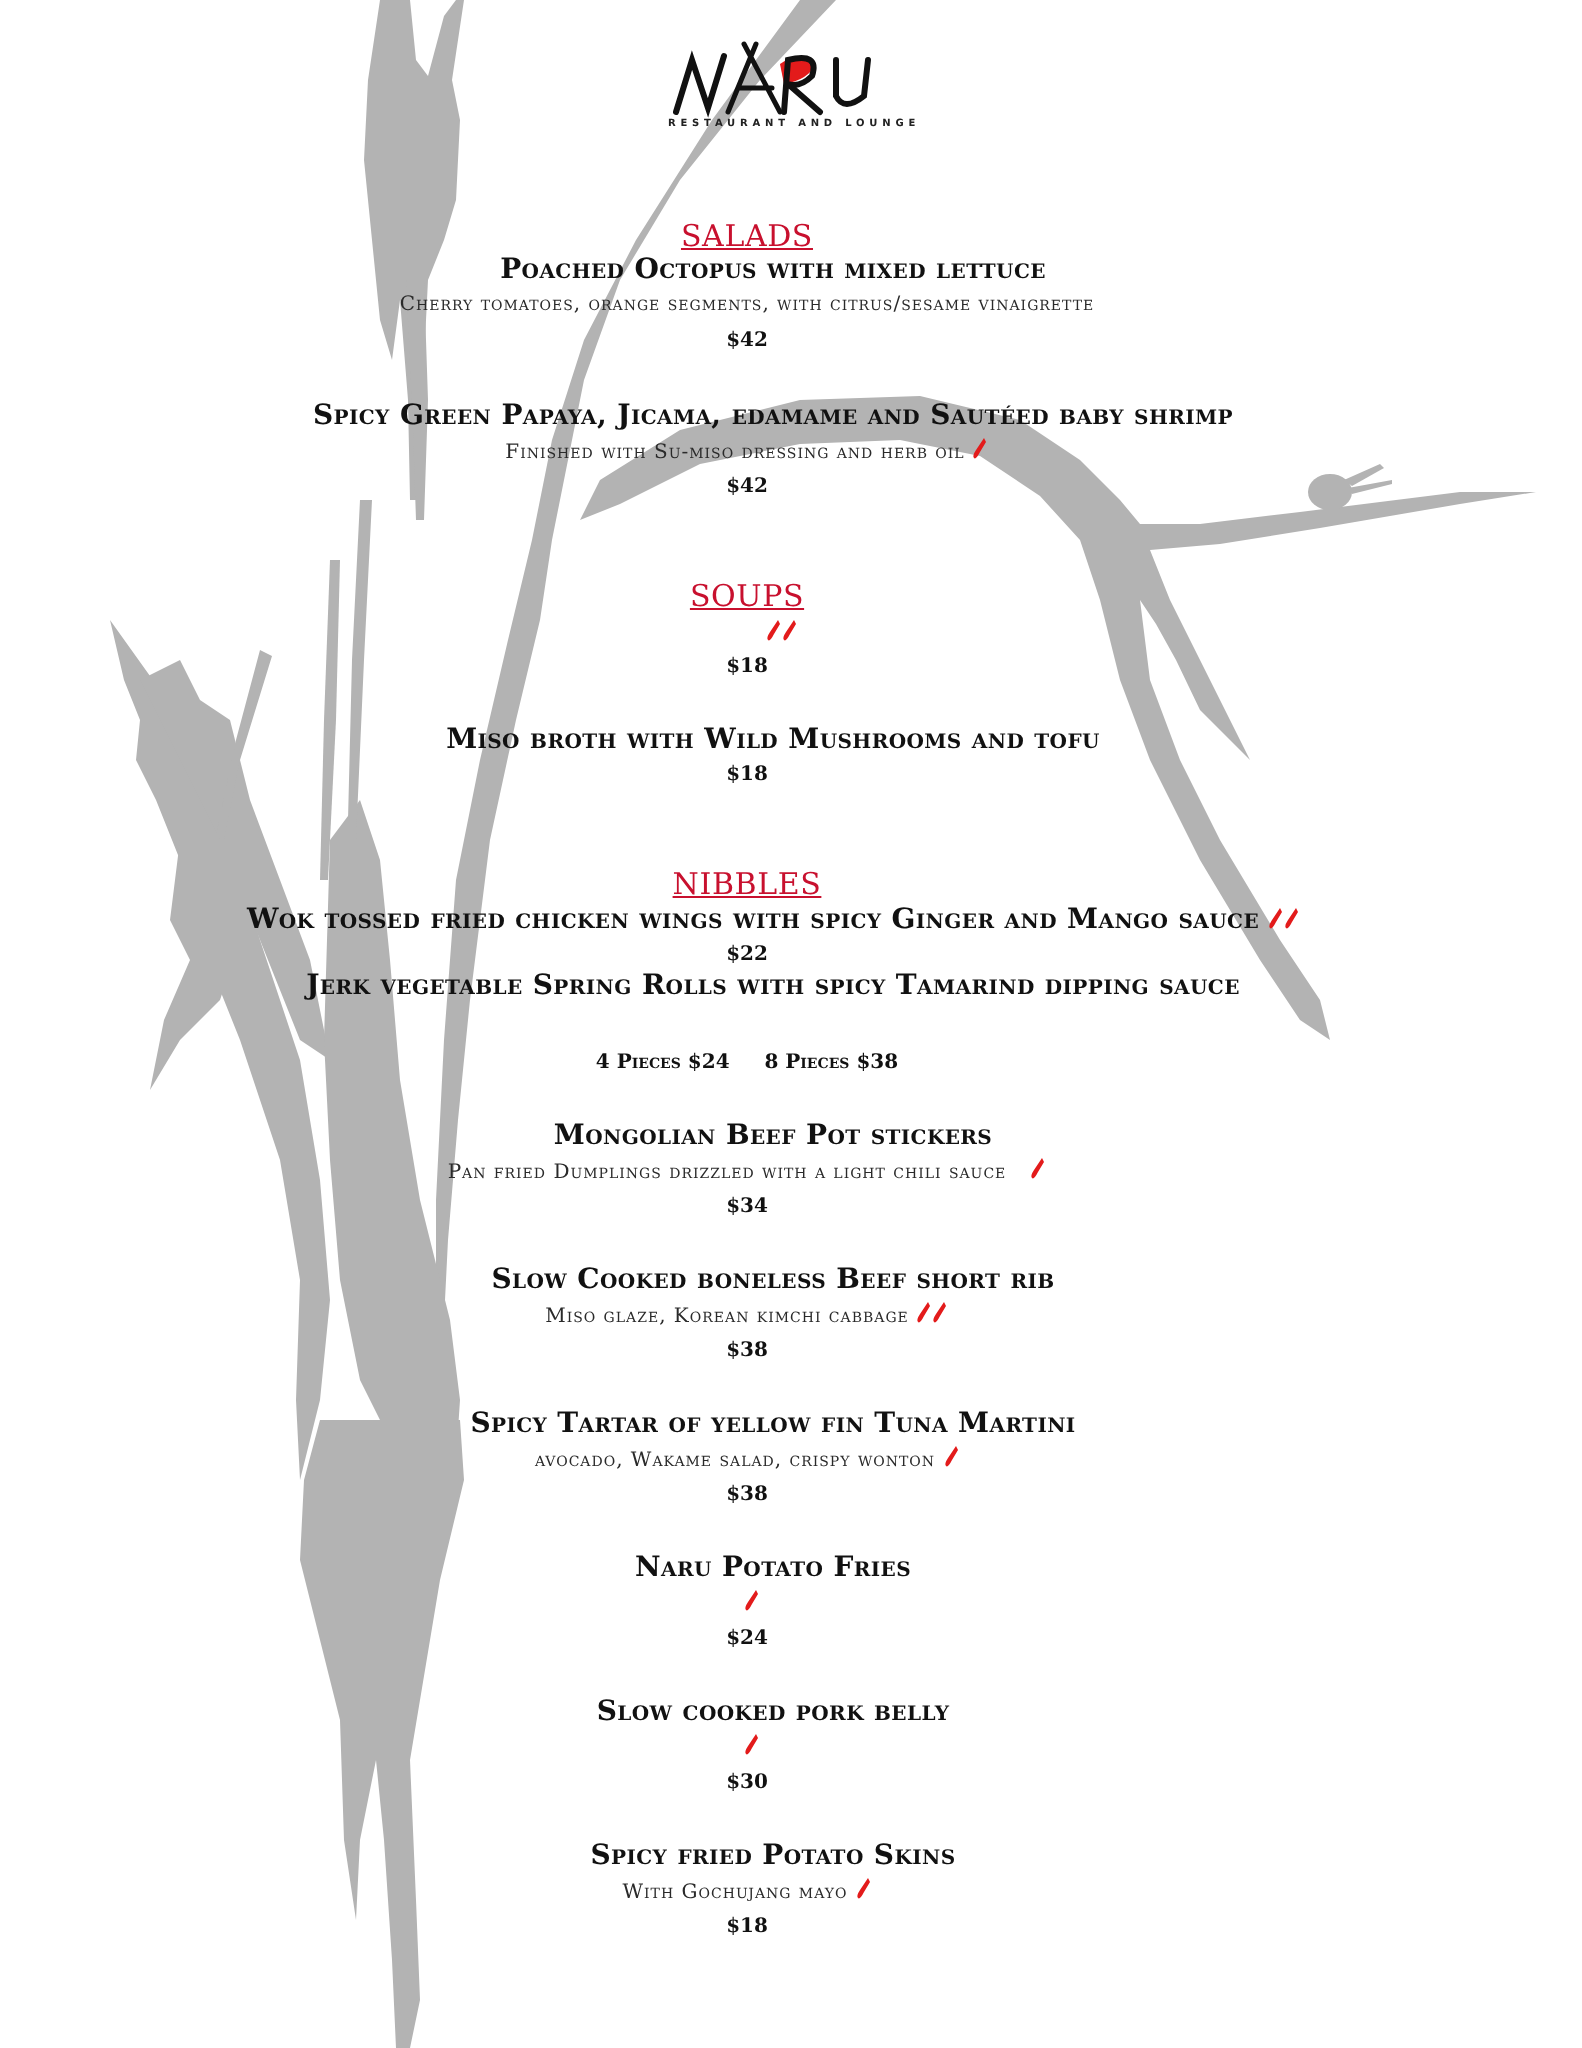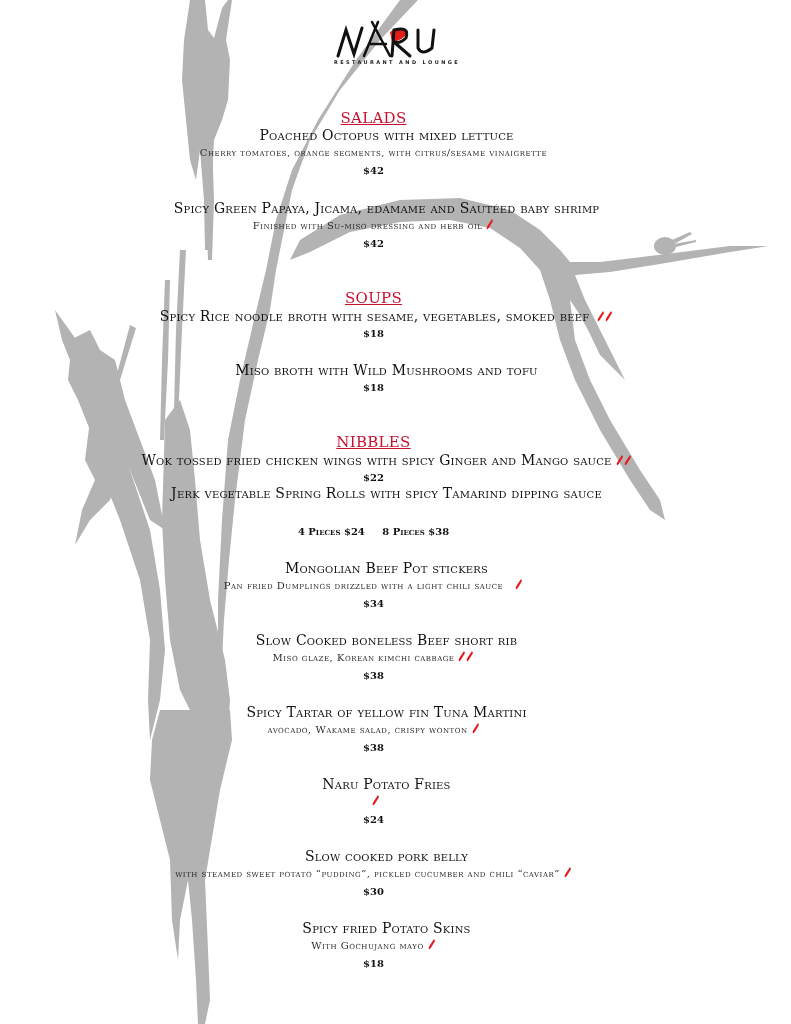--- a/index.html
+++ b/index.html
@@ -3,21 +3,21 @@
 <meta charset="utf-8">
 <style>
   html, body { margin: 0; padding: 0; background: #ffffff; }
   body { width: 791px; height: 1024px; position: relative; overflow: hidden; font-family: "DejaVu Serif", "Liberation Serif", serif; }
   .bg { position: absolute; left: 0; top: 0; width: 791px; height: 1024px; z-index: 0; }
   .logo { position: absolute; left: 330px; top: 18px; width: 130px; height: 58px; z-index: 2; }
   .logo-sub { position: absolute; left: 333px; top: 59px; width: 128px; text-align: center; font-family: "DejaVu Sans", sans-serif; font-size: 5px; letter-spacing: 2.4px; font-weight: bold; color: #222; z-index: 2; }
   .menu { position: absolute; left: 0; top: 0; width: 791px; z-index: 3; }
   .line { position: absolute; left: 0; width: 701px; text-align: center; white-space: nowrap; font-variant: small-caps; color: #111; line-height: 18px; height: 18px; margin-left: 23px; }
   .heading { color: #c8102e; text-decoration: underline; font-size: 15px; font-variant: normal; font-weight: normal; letter-spacing: 0.3px; }
-  .name { font-weight: normal; font-size: 14px; letter-spacing: 0.2px; padding-left: 13px; }
+  .name { font-weight: bold; font-size: 14px; letter-spacing: 0.2px; padding-left: 13px; }
   .desc { font-size: 10px; color: #2a2a2a; letter-spacing: 0.5px; }
   .price { font-size: 10px; font-weight: bold; font-variant: normal; }
   .pepper { display: inline-block; color: #e31b1b; font-size: 11px; font-style: italic; margin-left: 4px; font-variant: normal; }
   .pepper svg { vertical-align: -1px; }
 </style>
 </head>
 <body>
 
 <svg class="bg" viewBox="0 0 791 1024" xmlns="http://www.w3.org/2000/svg">
   <g fill="#b3b3b3">
@@ -67,21 +67,21 @@
   <div class="line price" style="top:162px">$42</div>
 
   <div class="line name" style="top:199px">Spicy Green Papaya, Jicama, edamame and Sautéed baby shrimp</div>
   <div class="line desc" style="top:217px"><span>Finished with Su-miso dressing and herb oil</span><span class="pepper"><svg width="8" height="11" viewBox="0 0 8 11">
           <path d="M6 0 L7 2 L4 7 Q2 11 1 10 Q0 9 2 6 Z" fill="#e31b1b"></path>
         </svg></span></div>
   <div class="line price" style="top:235px">$42</div>
 
   <div class="line heading" style="top:289px">SOUPS</div>
 
-  <div class="line name" style="top:307px"><span>Spicy Rice noodle broth with sesame, vegetables, smoked beef</span><span class="pepper" style="margin-left:8px"><svg width="16" height="11" viewBox="0 0 16 11">
+  <div class="line name" style="top:307px"><span class="pepper" style="margin-left:8px"><svg width="16" height="11" viewBox="0 0 16 11">
           <path d="M6 0 L7 2 L4 7 Q2 11 1 10 Q0 9 2 6 Z M14 0 L15 2 L12 7 Q10 11 9 10 Q8 9 10 6 Z" fill="#e31b1b"></path>
         </svg></span></div>
   <div class="line price" style="top:325px">$18</div>
 
   <div class="line name" style="top:361px">Miso broth with Wild Mushrooms and tofu</div>
   <div class="line price" style="top:379px">$18</div>
 
   <div class="line heading" style="top:433px">NIBBLES</div>
 
   <div class="line name" style="top:451px"><span>Wok tossed fried chicken wings with spicy Ginger and Mango sauce</span><span class="pepper"><svg width="16" height="11" viewBox="0 0 16 11">
@@ -110,21 +110,21 @@
         </svg></span></div>
   <div class="line price" style="top:739px">$38</div>
 
   <div class="line name" style="top:775px">Naru Potato Fries</div>
   <div class="line desc" style="top:793px"><span class="pepper"><svg width="8" height="11" viewBox="0 0 8 11">
           <path d="M6 0 L7 2 L4 7 Q2 11 1 10 Q0 9 2 6 Z" fill="#e31b1b"></path>
         </svg></span></div>
   <div class="line price" style="top:811px">$24</div>
 
   <div class="line name" style="top:847px">Slow cooked pork belly</div>
-  <div class="line desc" style="top:865px"><span>with steamed sweet potato “pudding”, pickled cucumber and chili “caviar”</span><span class="pepper"><svg width="8" height="11" viewBox="0 0 8 11">
+  <div class="line desc" style="top:865px"><span class="pepper"><svg width="8" height="11" viewBox="0 0 8 11">
           <path d="M6 0 L7 2 L4 7 Q2 11 1 10 Q0 9 2 6 Z" fill="#e31b1b"></path>
         </svg></span></div>
   <div class="line price" style="top:883px">$30</div>
 
   <div class="line name" style="top:919px">Spicy fried Potato Skins</div>
   <div class="line desc" style="top:937px"><span>With Gochujang mayo</span><span class="pepper"><svg width="8" height="11" viewBox="0 0 8 11">
           <path d="M6 0 L7 2 L4 7 Q2 11 1 10 Q0 9 2 6 Z" fill="#e31b1b"></path>
         </svg></span></div>
   <div class="line price" style="top:955px">$18</div>
 

